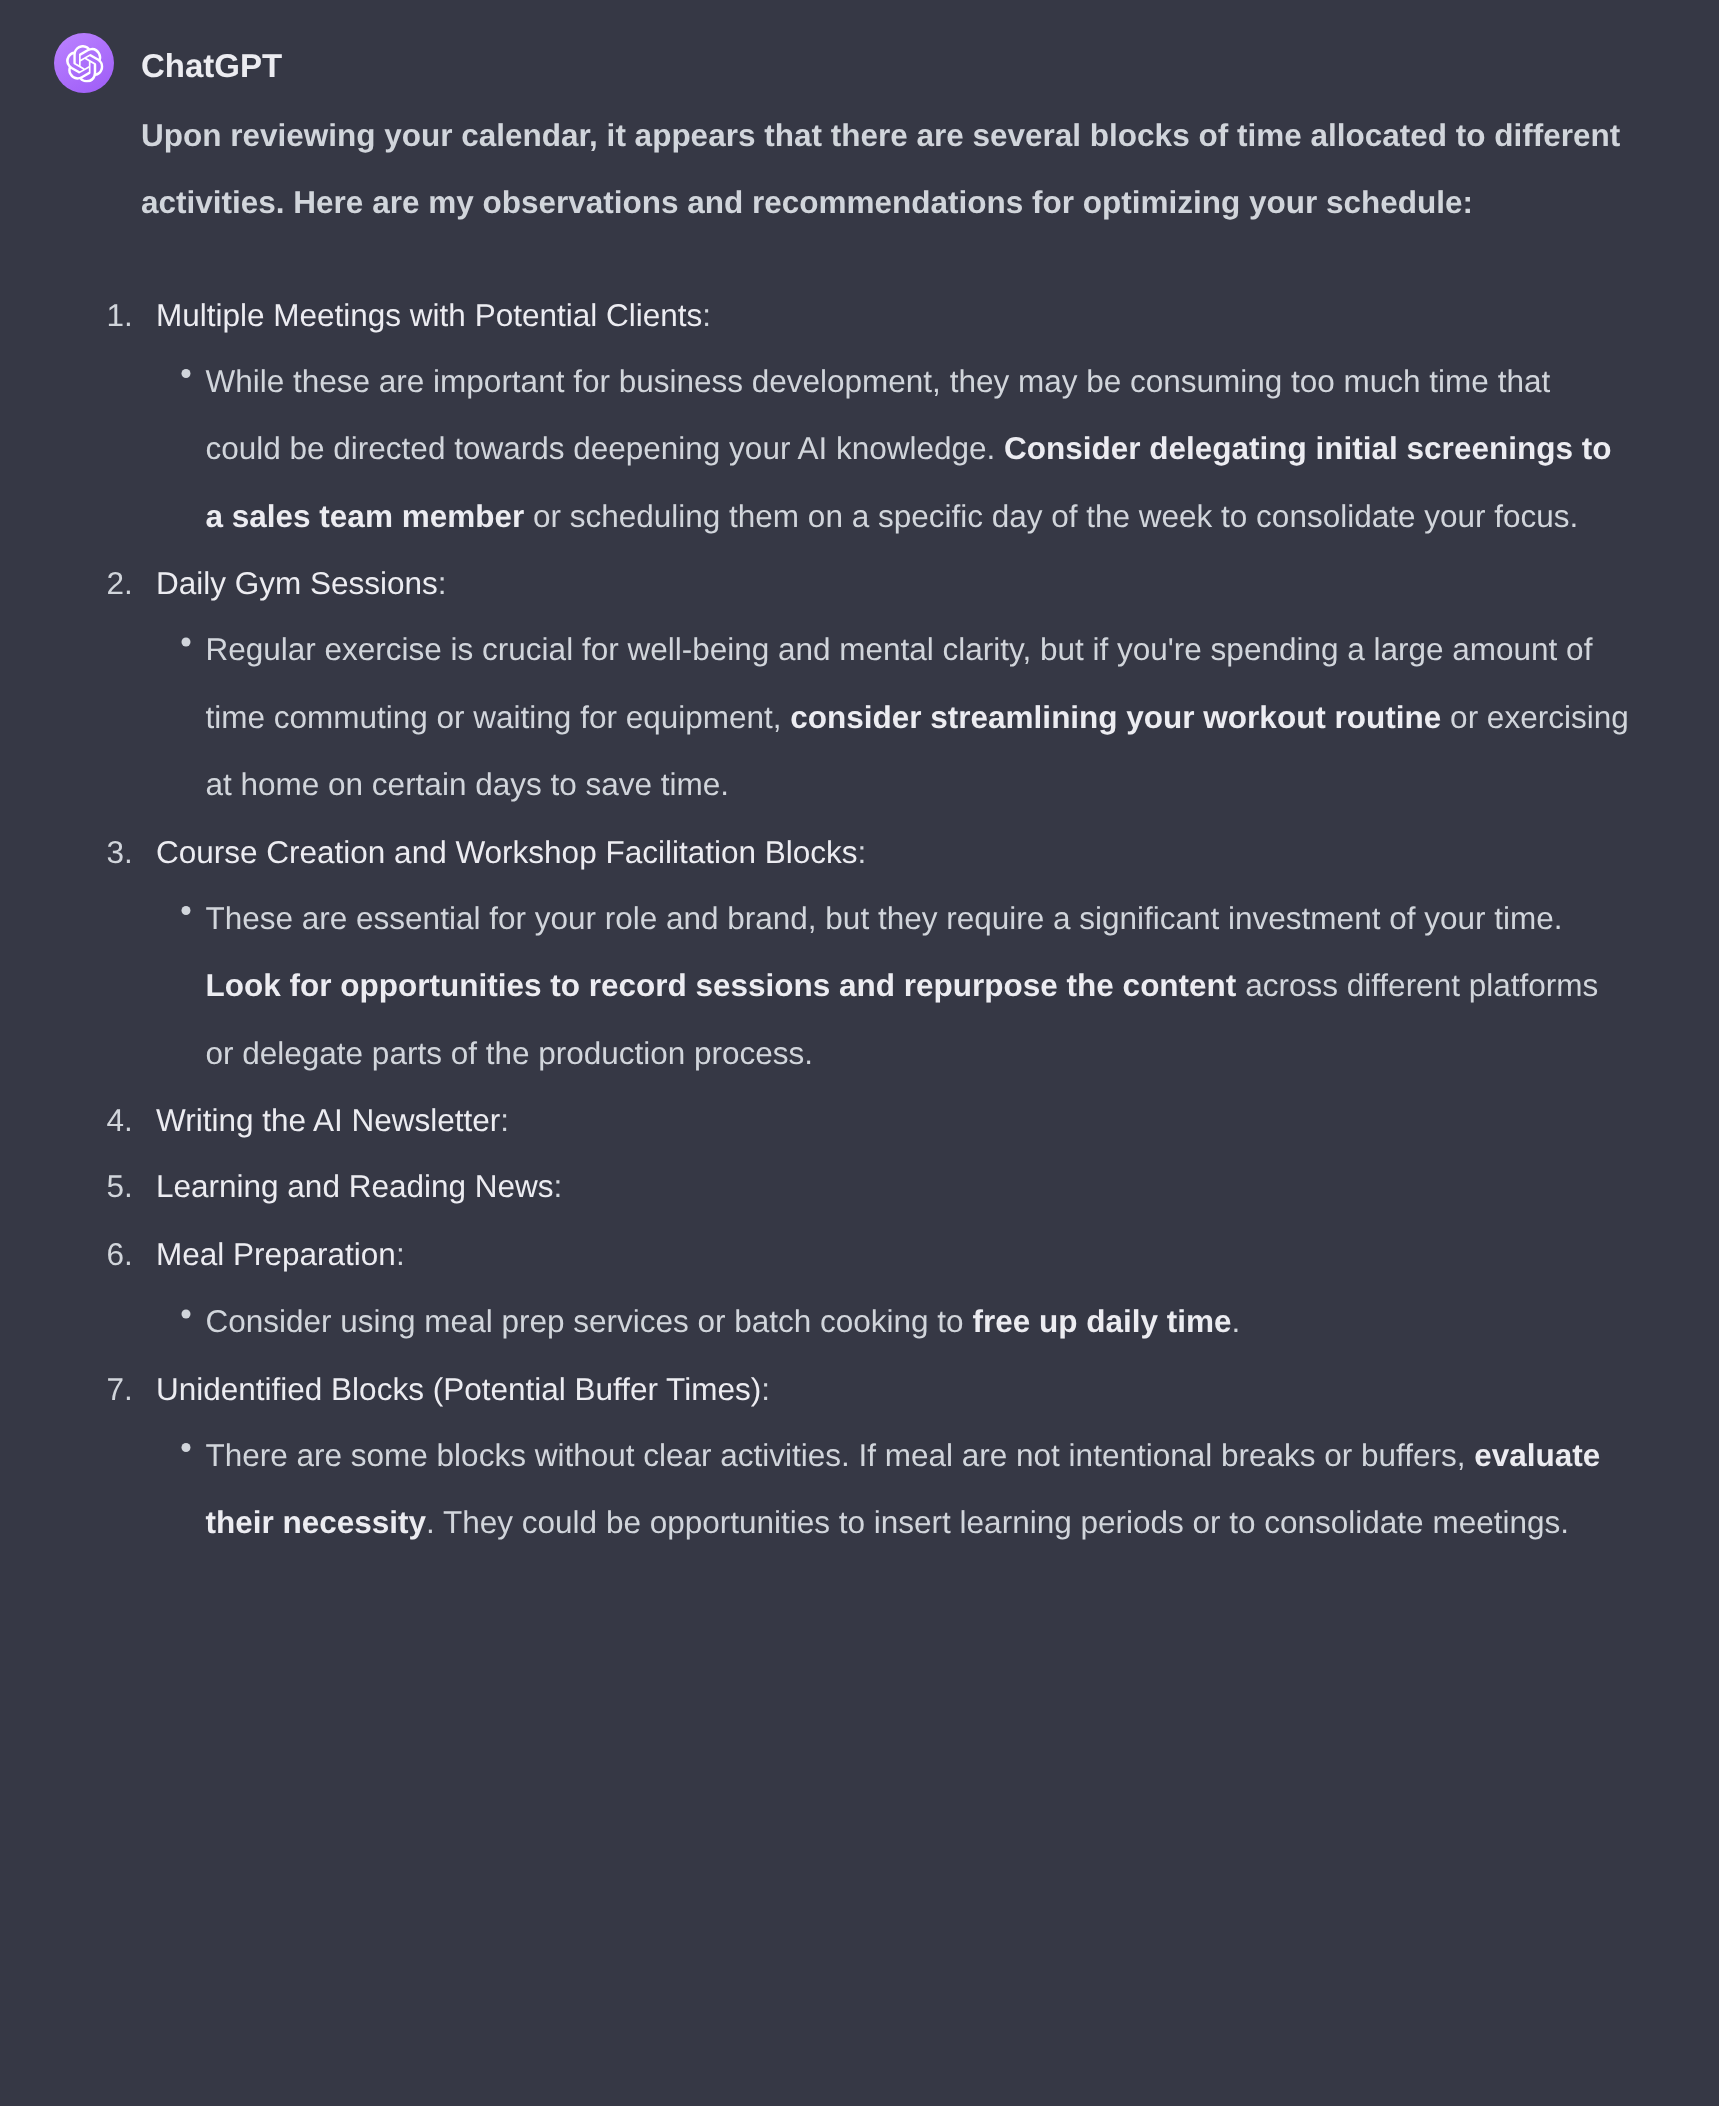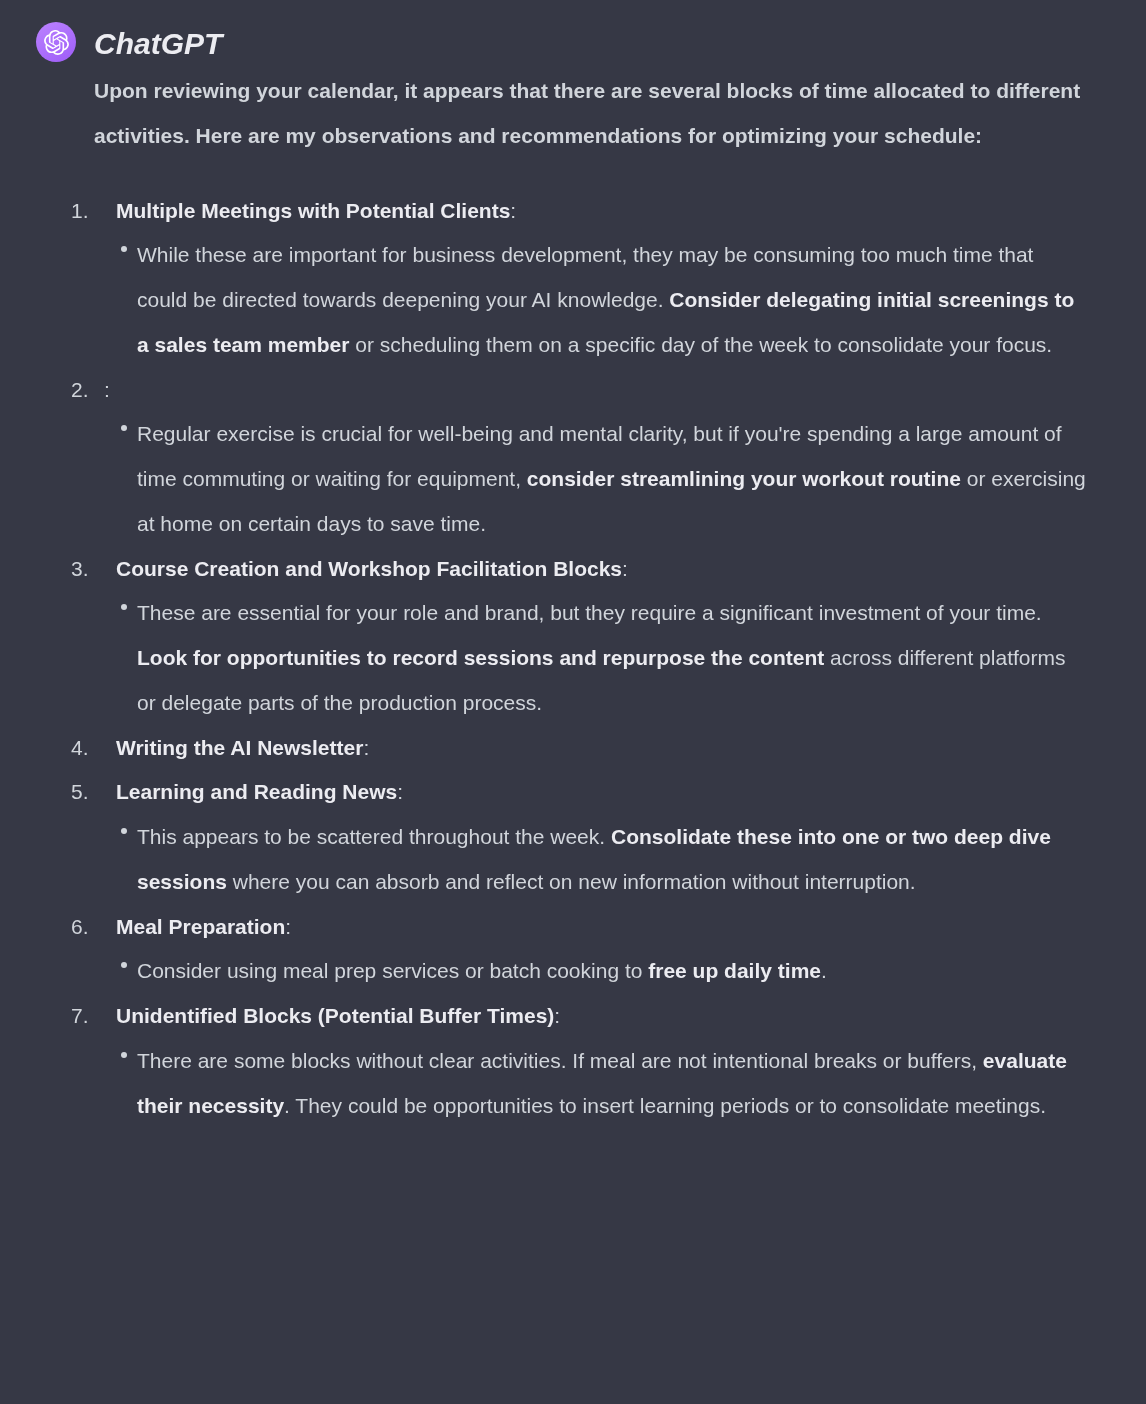--- a/index.html
+++ b/index.html
@@ -35,25 +35,24 @@
     display:flex;
     align-items:center;
     justify-content:center;
   }
   .avatar svg{
     width:25px;
     height:25px;
     fill:#ffffff;
   }
   .sender{
-    font-size:30px;
+    font-size:22px;
     font-weight:700;
     color:var(--emphasis);
     line-height:40px;
-    font-style:italic;
   }
   .content{
     font-size:21px;
     line-height:44.75px;
     max-width:992px;
   }
   .intro{
     margin:5px 0 30px 0;
     font-weight:bold;
   }
@@ -68,24 +67,23 @@
   }
   .item-head{
     display:flex;
     align-items:baseline;
   }
   .num{
     flex:0 0 33px;
     color:var(--text);
   }
   .item-title{
-    font-weight:700;
+    font-weight:400;
     color:var(--emphasis);
     white-space:pre-wrap;
-    margin-left:12px;
   }
   .item-suffix{
     color:var(--text);
   }
   ul.bullets{
     list-style:none;
     margin:0 0 0 33px;
     padding:0;
   }
   ul.bullets > li{
@@ -127,20 +125,21 @@
             <span class="item-title">Multiple Meetings with Potential Clients</span>
             <span class="item-suffix">:</span>
           </div>
           <ul class="bullets">
             <li class="bullet"><span class="seg">While these are important for business development, they may be consuming too much time that could be directed towards deepening your AI knowledge. </span><span class="seg bold">Consider delegating initial screenings to a sales team member</span><span class="seg"> or scheduling them on a specific day of the week to consolidate your focus.</span></li>
           </ul>
         </li>
         <li class="list-item">
           <div class="item-head">
             <span class="num">2.</span>
+            <span class="item-title">Daily Gym Sessions</span>
             <span class="item-suffix">:</span>
           </div>
           <ul class="bullets">
             <li class="bullet"><span class="seg">Regular exercise is crucial for well-being and mental clarity, but if you're spending a large amount of time commuting or waiting for equipment, </span><span class="seg bold">consider streamlining your workout routine</span><span class="seg"> or exercising at home on certain days to save time.</span></li>
           </ul>
         </li>
         <li class="list-item">
           <div class="item-head">
             <span class="num">3.</span>
             <span class="item-title">Course Creation and Workshop Facilitation Blocks</span>
@@ -156,23 +155,20 @@
             <span class="item-title">Writing the AI Newsletter</span>
             <span class="item-suffix">:</span>
           </div>
         </li>
         <li class="list-item">
           <div class="item-head">
             <span class="num">5.</span>
             <span class="item-title">Learning and Reading News</span>
             <span class="item-suffix">:</span>
           </div>
-          <ul class="bullets">
-            <li class="bullet"><span class="seg">This appears to be scattered throughout the week. </span><span class="seg bold">Consolidate these into one or two deep dive sessions</span><span class="seg"> where you can absorb and reflect on new information without interruption.</span></li>
-          </ul>
         </li>
         <li class="list-item">
           <div class="item-head">
             <span class="num">6.</span>
             <span class="item-title">Meal Preparation</span>
             <span class="item-suffix">:</span>
           </div>
           <ul class="bullets">
             <li class="bullet"><span class="seg">Consider using meal prep services or batch cooking to </span><span class="seg bold">free up daily time</span><span class="seg">.</span></li>
           </ul>

